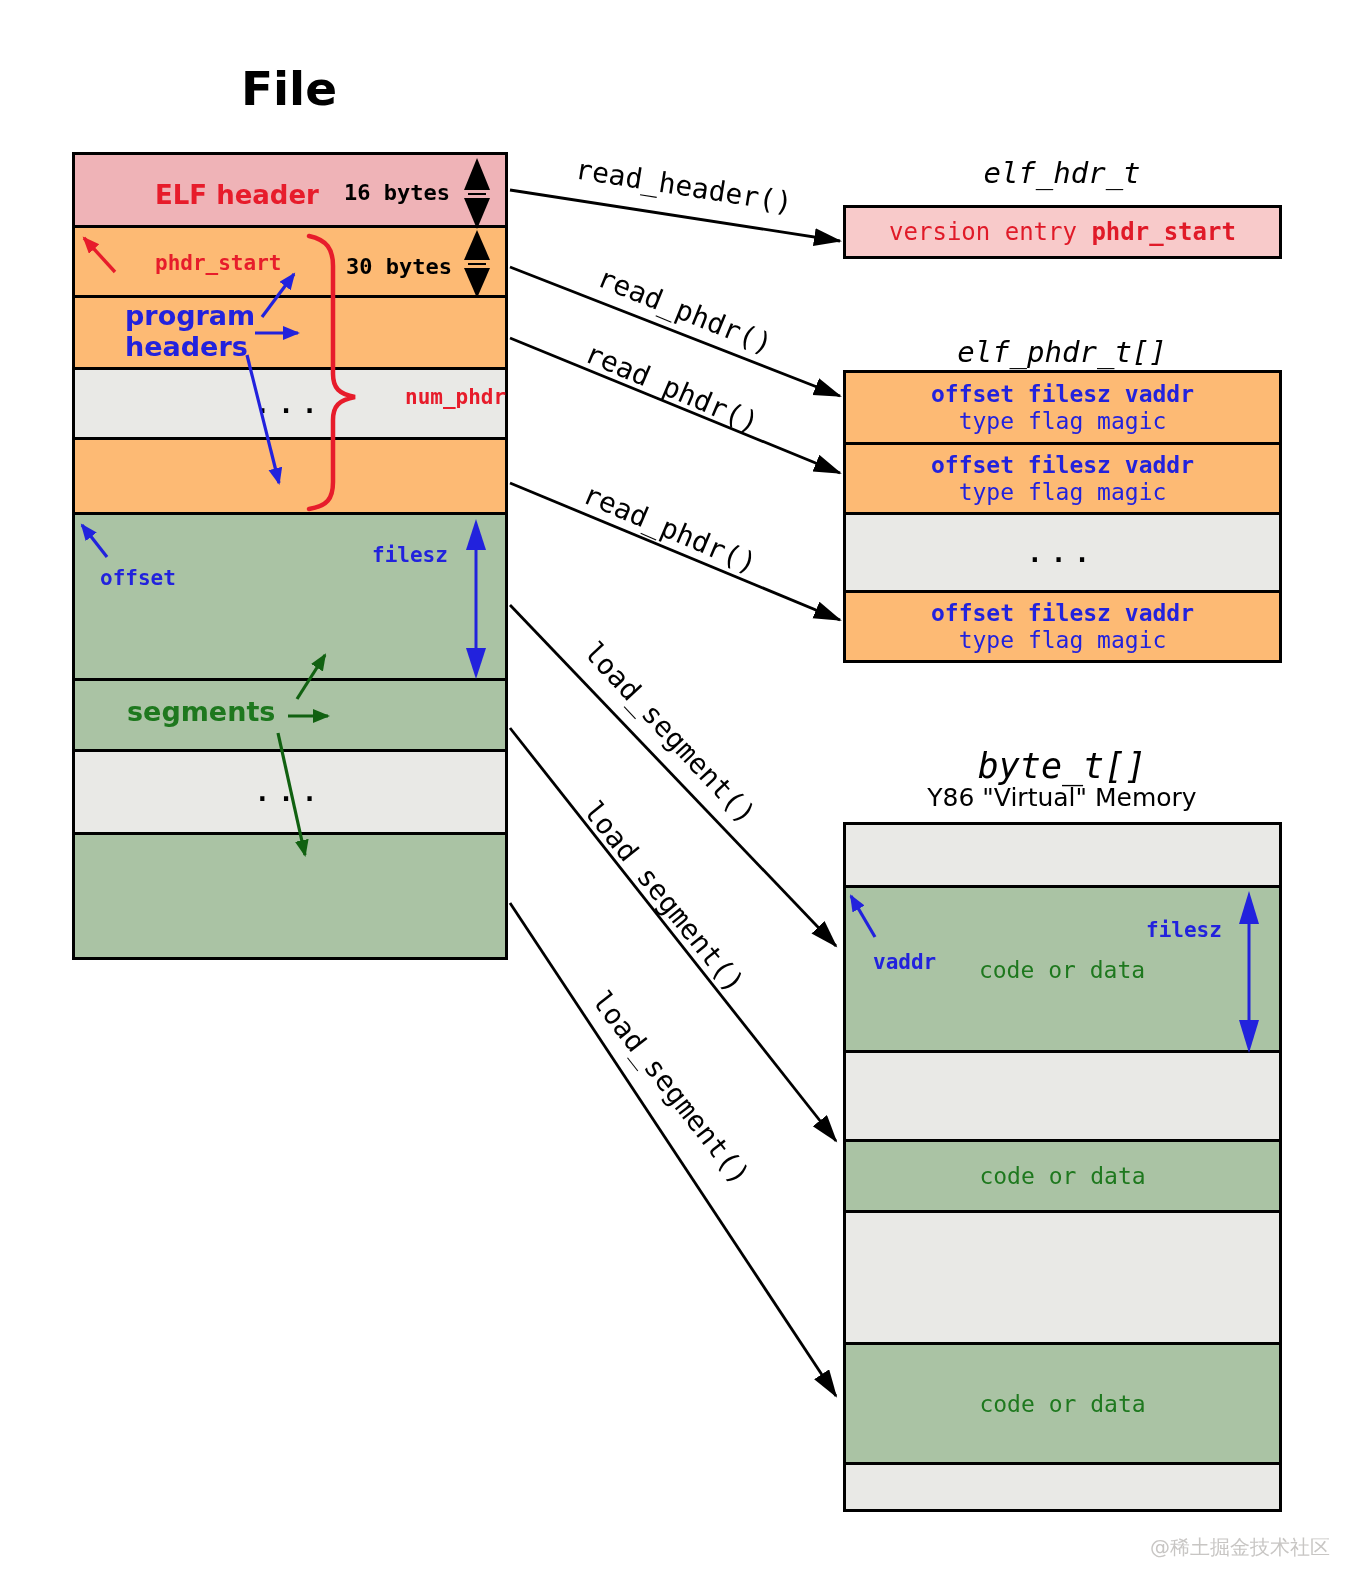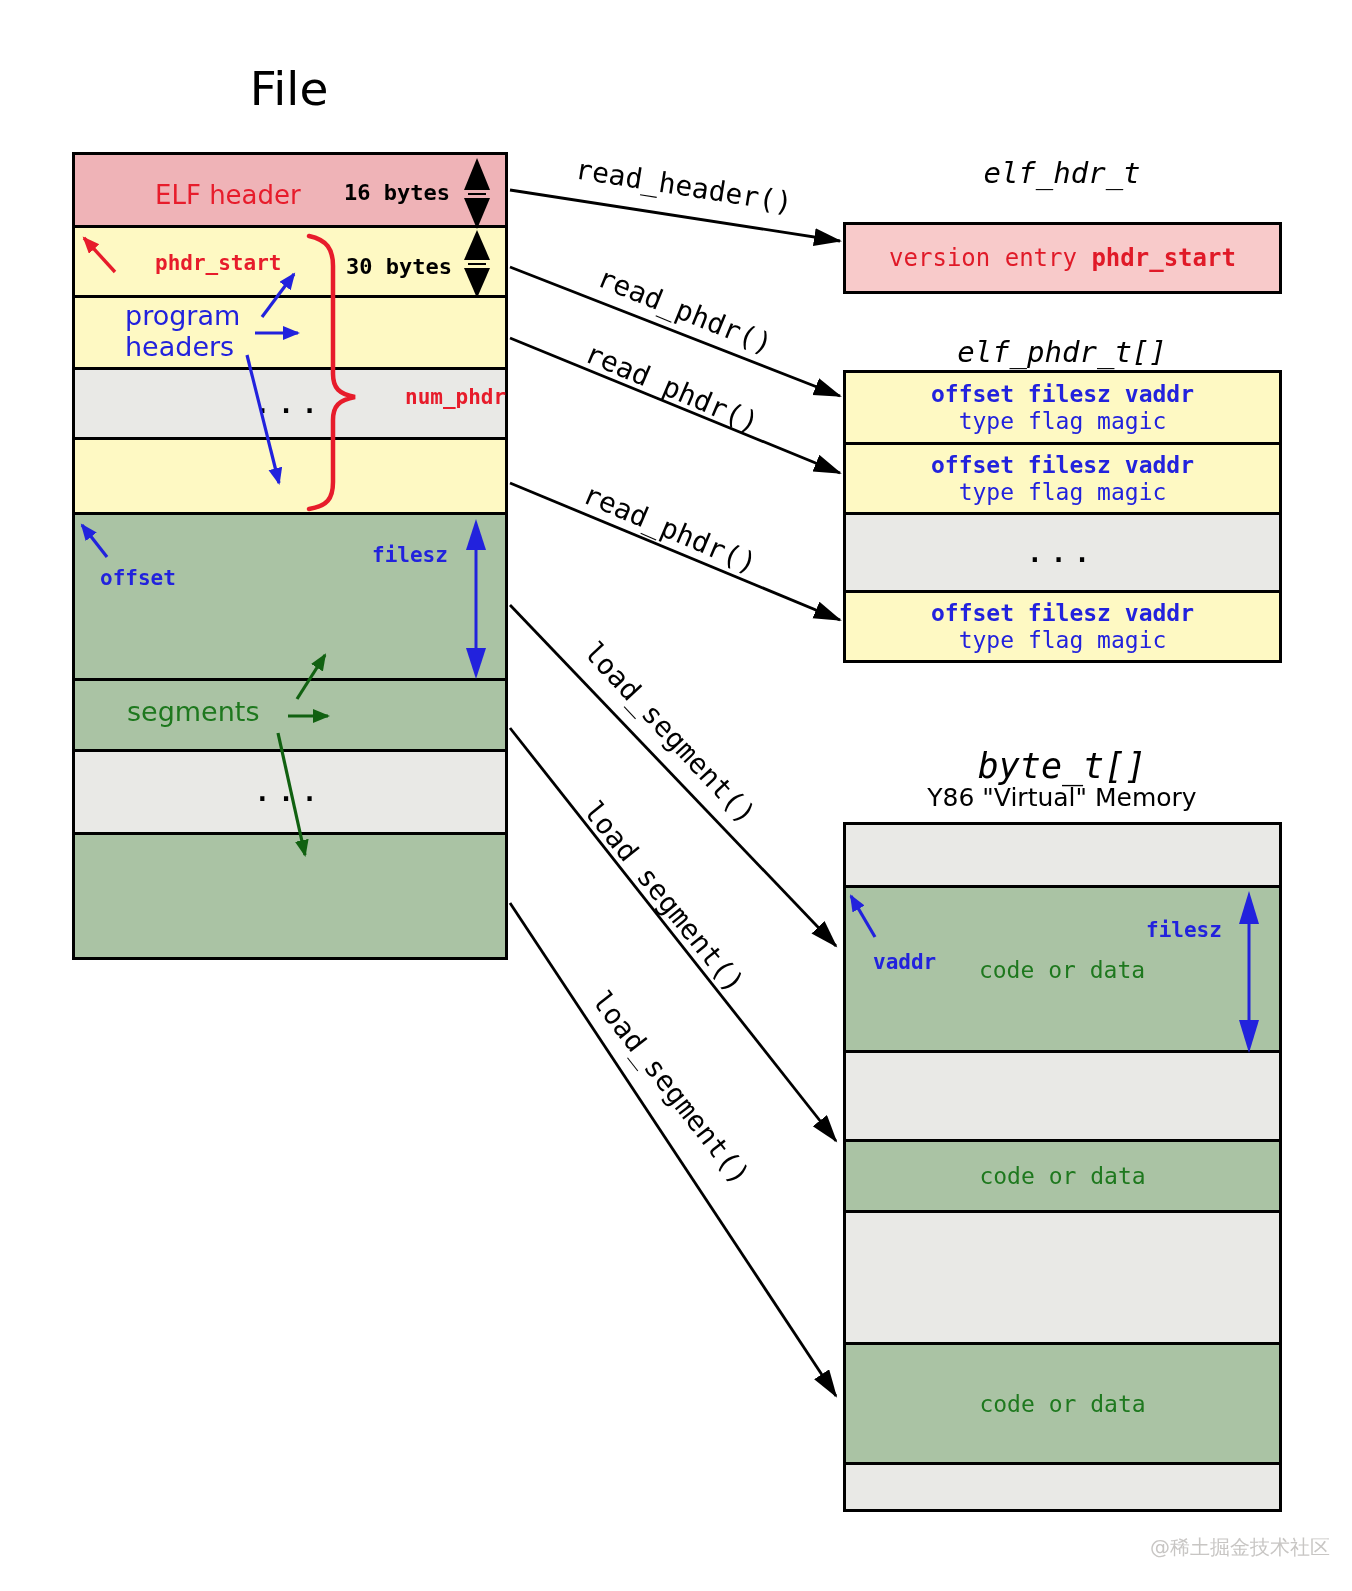--- a/index.html
+++ b/index.html
@@ -2,28 +2,28 @@
 <html><head>
 <meta charset="utf-8">
 <style>
   html,body{margin:0;padding:0;background:#ffffff;}
   .stage{position:relative;width:1352px;height:1591px;background:#ffffff;overflow:hidden;
          font-family:"DejaVu Sans", sans-serif;}
   .box{position:absolute;border:3px solid #000;box-sizing:border-box;display:flex;
        flex-direction:column;align-items:center;justify-content:center;}
   .pink{background:#efb3b7;}
   .mpink{background:#f8caca;}
-  .peri{background:#fef9c3;}
+  .peri{background:#fdba74;}
   .grey{background:#e9e9e6;}
   .green{background:#aac3a4;}
   .lbl{position:absolute;white-space:nowrap;transform:translateY(-50%);line-height:1.15;}
   .ctr{position:absolute;white-space:nowrap;transform:translate(-50%,-50%);text-align:center;}
   .mono-b{font-family:"DejaVu Sans Mono", monospace;font-weight:bold;}
   .mono-i{font-family:"DejaVu Sans Mono", monospace;font-style:italic;}
-  .sans-b{font-family:"DejaVu Sans", sans-serif;font-weight:normal;}
+  .sans-b{font-family:"DejaVu Sans", sans-serif;font-weight:bold;}
   .title{font-size:47px;color:#000;}
   .red-t{color:#e71c2b;margin-left:33px;}
   .blue-t{color:#2222dd;}
   .dgreen-t{color:#1e781e;}
   .fn-label{position:absolute;font-family:"DejaVu Sans Mono", monospace;font-size:28px;color:#000;
             white-space:nowrap;}
   .dots{font-family:"DejaVu Sans Mono", monospace;font-weight:bold;font-size:26px;
         letter-spacing:8px;color:#000;}
   .rowline1{font-family:"DejaVu Sans Mono", monospace;font-weight:bold;font-size:23px;color:#2222dd;line-height:27px;}
   .rowline2{font-family:"DejaVu Sans Mono", monospace;font-size:23px;color:#2222dd;line-height:27px;}
@@ -46,21 +46,21 @@
     <span class="dots">...</span>
   </div>
   <div class="box peri" style="left:72px;top:437px;width:436px;height:78px;"></div>
   <div class="box green" style="left:72px;top:512px;width:436px;height:169px;"></div>
   <div class="box green" style="left:72px;top:678px;width:436px;height:74px;"></div>
   <div class="box grey" style="left:72px;top:749px;width:436px;height:86px;">
     <span class="dots">...</span>
   </div>
   <div class="box green" style="left:72px;top:832px;width:436px;height:128px;"></div>
 
-  <div class="box mpink" style="left:843px;top:222px;width:439px;height:72px;">
+  <div class="box mpink" style="left:843px;top:205px;width:439px;height:54px;">
     <span class="hdrline"><span>version entry </span><b>phdr_start</b></span>
   </div>
 
   <div class="box peri" style="left:843px;top:370px;width:439px;height:75px;">
     <span class="rowline1">offset filesz vaddr</span>
     <span class="rowline2">type flag magic</span>
   </div>
   <div class="box peri" style="left:843px;top:442px;width:439px;height:73px;">
     <span class="rowline1">offset filesz vaddr</span>
     <span class="rowline2">type flag magic</span>

